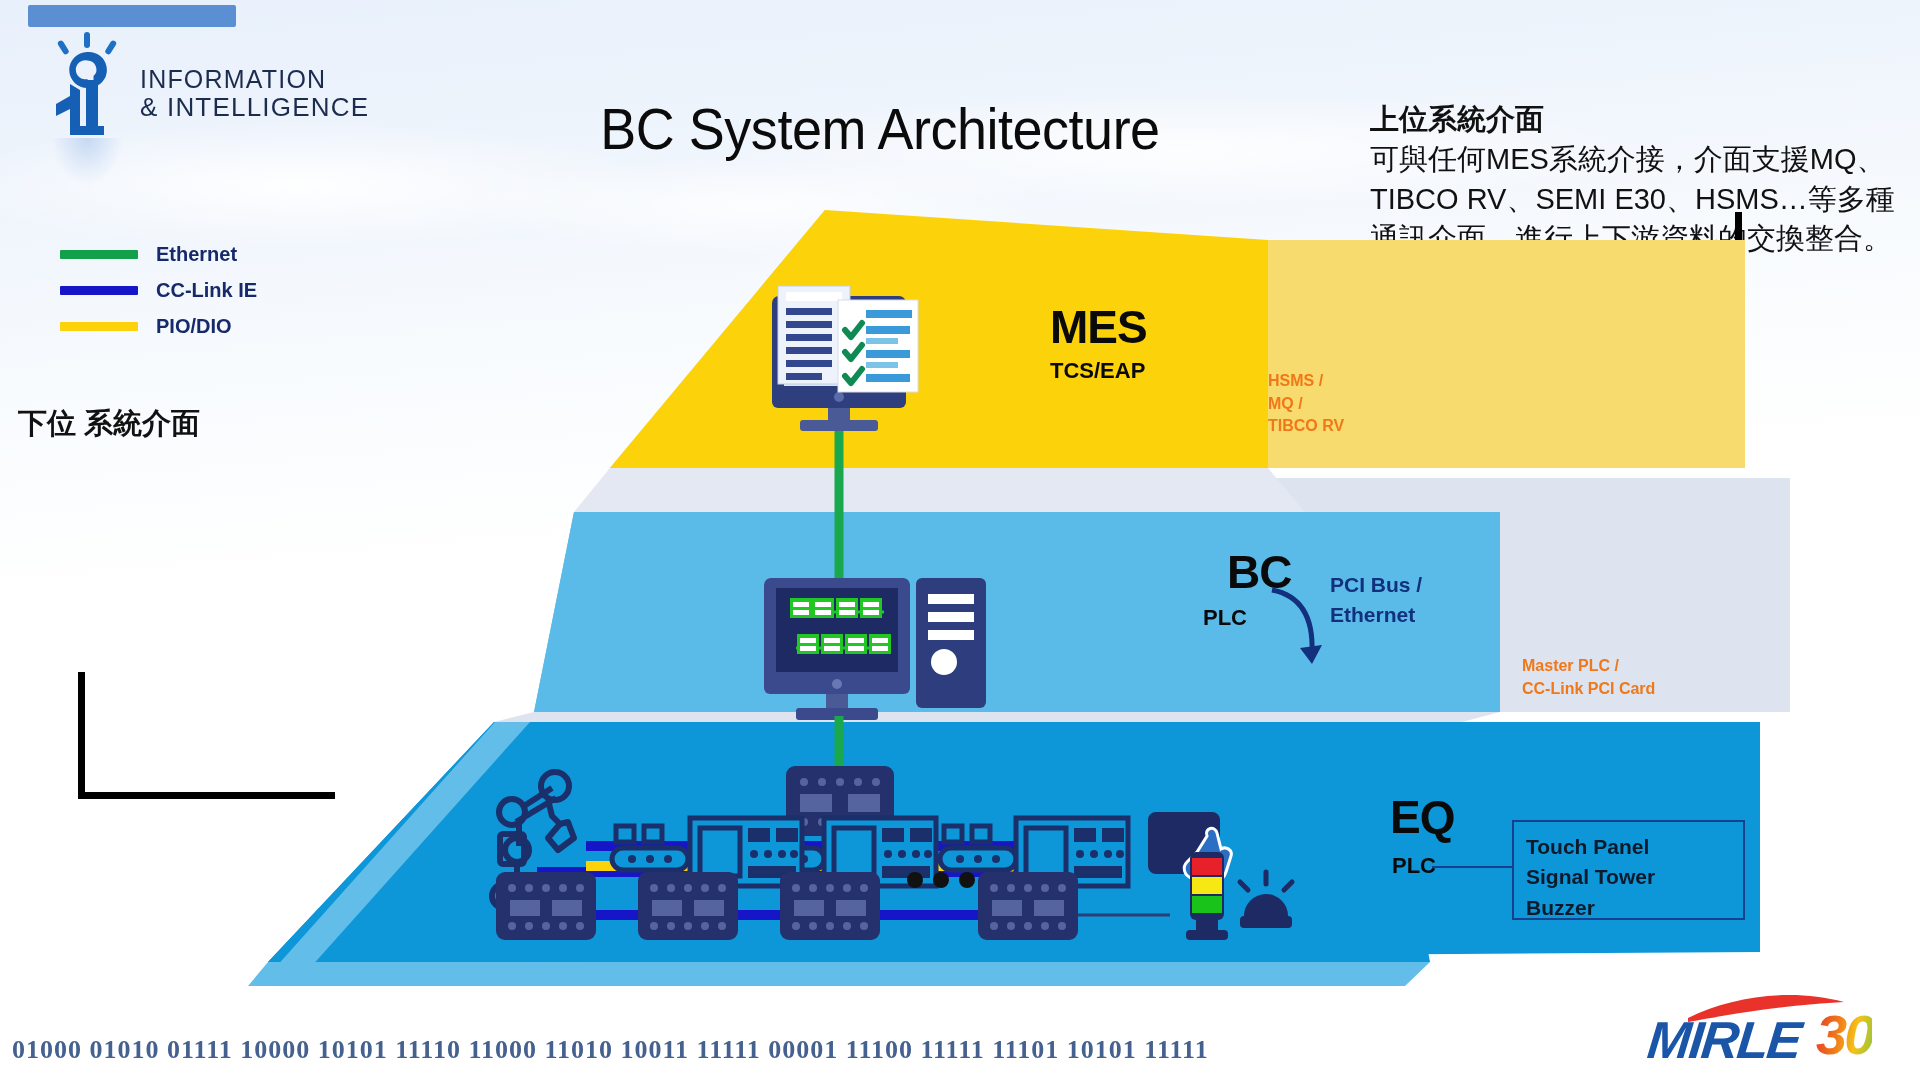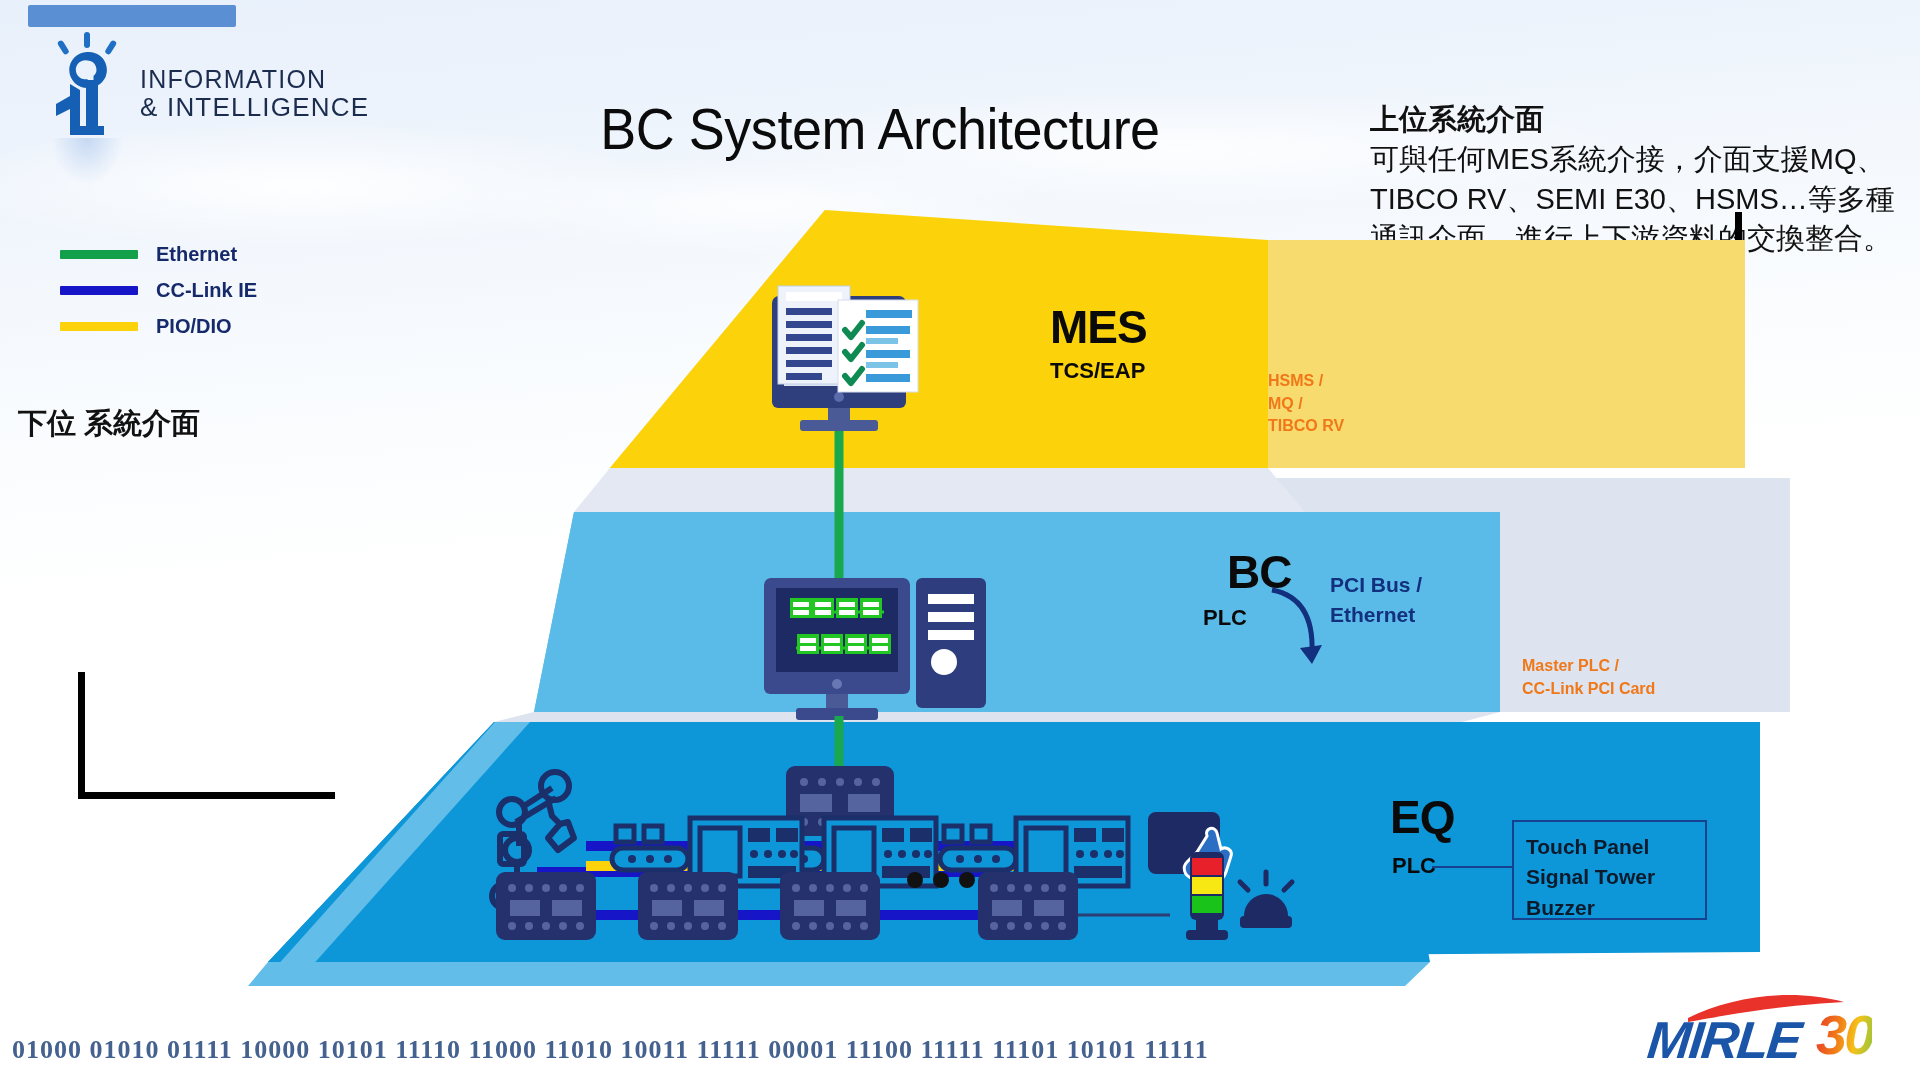--- a/index.html
+++ b/index.html
@@ -54,21 +54,21 @@
 
   
   .pyr{position:absolute;left:0;top:0;width:1920px;height:1086px;}
 
   
   .tier-main{position:absolute;font-size:46px;font-weight:bold;color:#0a0a0a;letter-spacing:-1px;}
   .tier-sub{position:absolute;font-size:22px;font-weight:bold;color:#0a0a0a;}
   .proto{position:absolute;font-size:16px;font-weight:bold;color:#f07818;line-height:1.42;}
   .bluelabel{position:absolute;font-size:21px;font-weight:bold;color:#12307e;line-height:1.42;}
 
-  .eqbox{position:absolute;left:1512px;top:820px;width:195px;height:100px;
+  .eqbox{position:absolute;left:1512px;top:820px;width:233px;height:100px;
     border:2px solid #15418f;padding:10px 12px;box-sizing:border-box;}
   .eqbox div{font-size:21px;font-weight:bold;color:#0d1a2b;line-height:1.45;}
   .eqline{position:absolute;left:1432px;top:866px;width:82px;height:2px;background:#15418f;}
 
   
   .binary{position:absolute;left:12px;top:1035px;width:1630px;
     font-family:"Liberation Serif",serif;font-size:26px;font-weight:bold;
     color:#44618f;letter-spacing:1px;white-space:nowrap;}
   .mirle{position:absolute;left:1648px;top:988px;width:256px;height:82px;}
   .mirle .m-text{position:absolute;left:0;top:22px;font-size:52px;font-weight:bold;font-style:italic;

